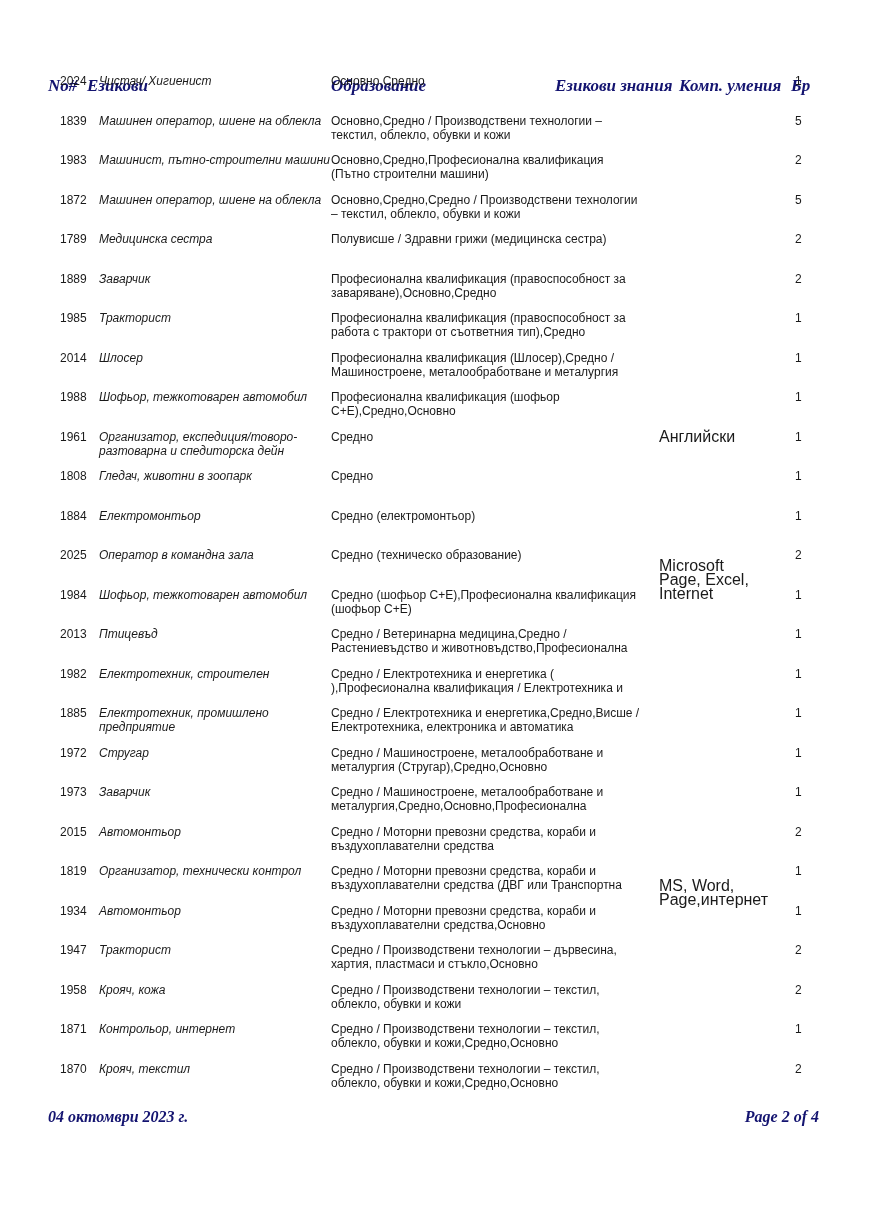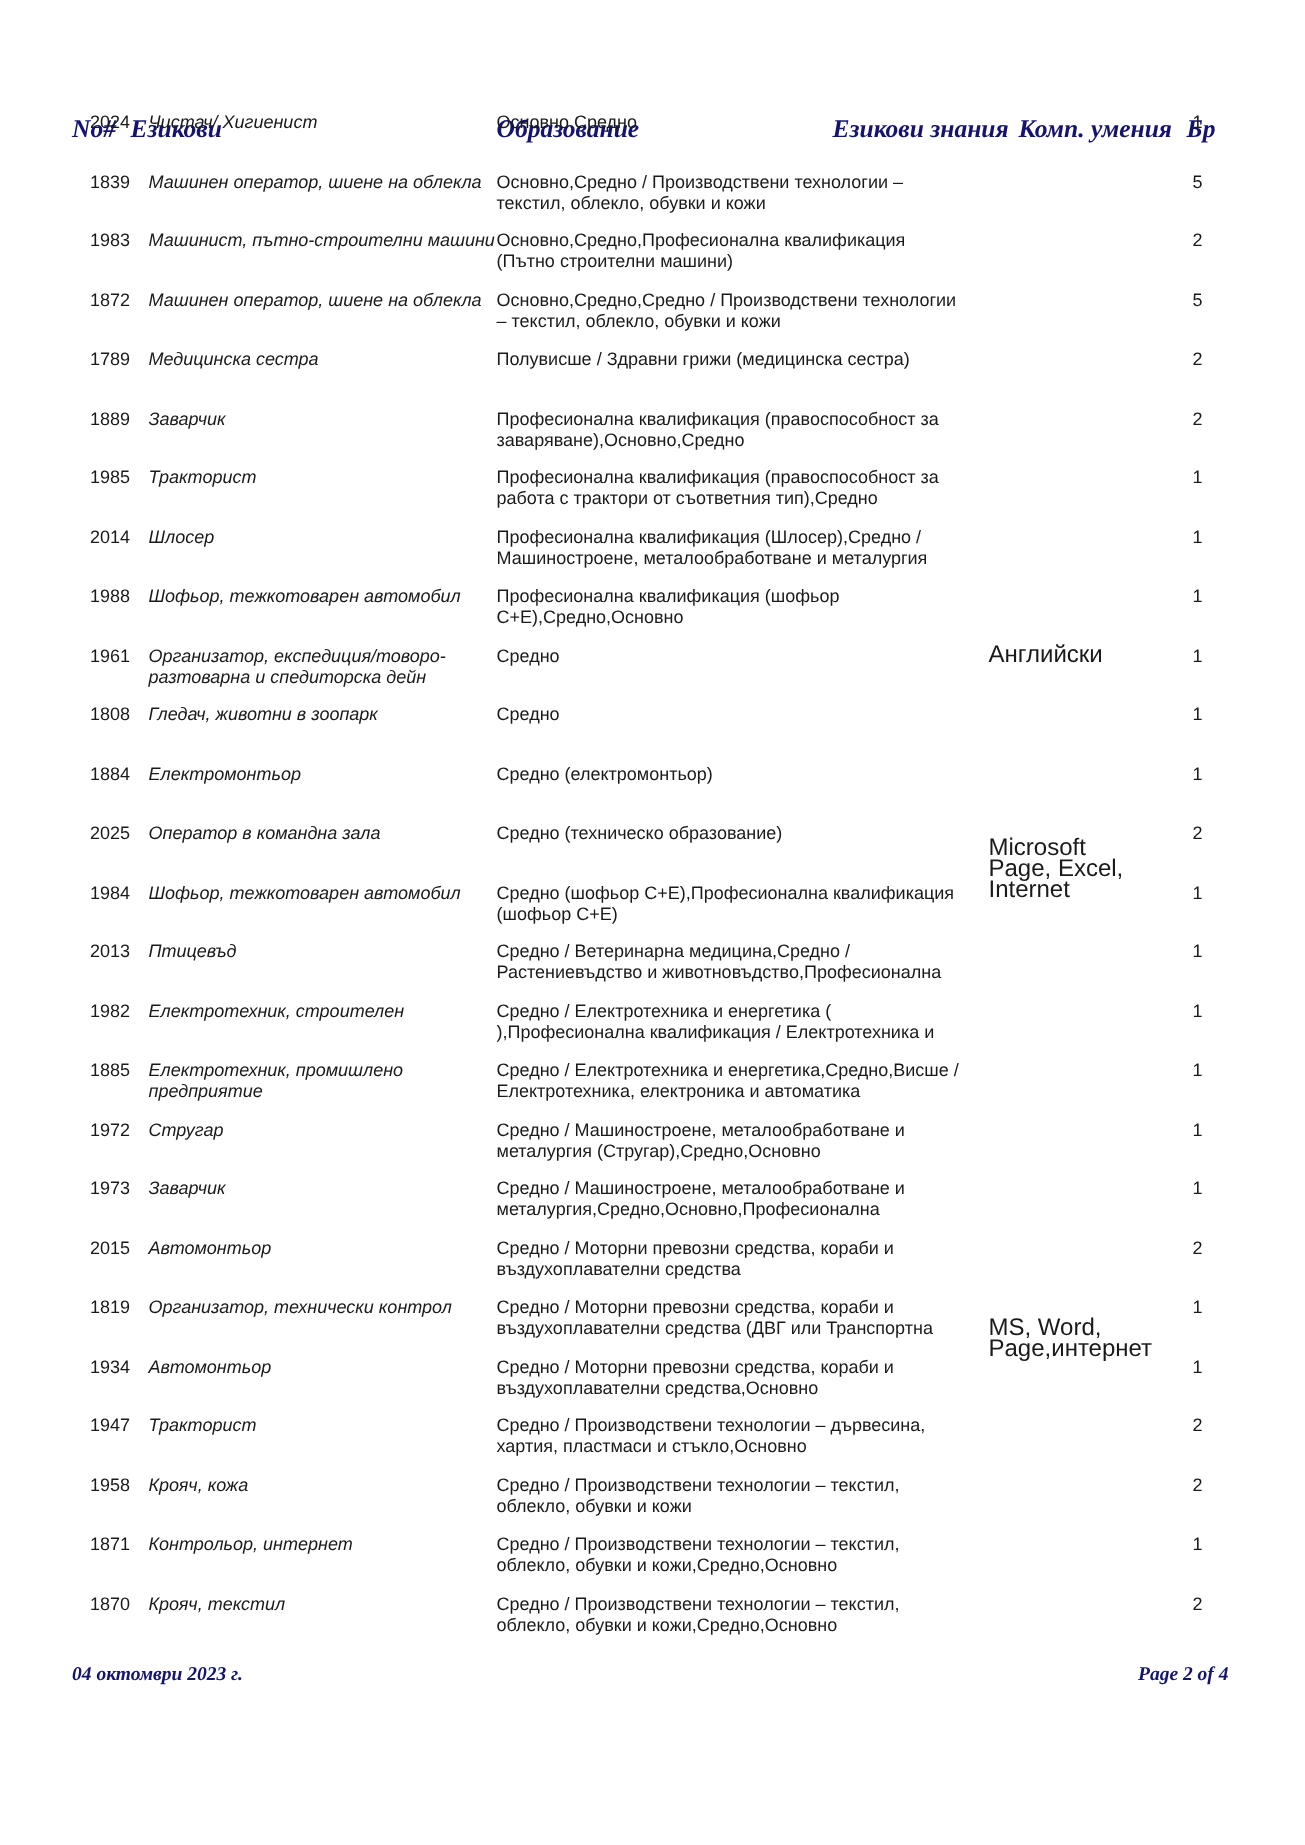--- a/index.html
+++ b/index.html
@@ -8,21 +8,21 @@
     .hdr { position: absolute; top: 44px; font-family: "Liberation Serif", serif;
            font-style: italic; font-weight: bold; font-size: 17px; color: #141470; white-space: nowrap; margin-top: 32px; }
     .row { position: absolute; left: 0; width: 870px; font-size: 12px; line-height: 14px; }
     .c { position: absolute; top: 0; }
     .no { left: 60px; }
     .job { left: 99px; width: 235px; font-style: italic; }
     .edu { left: 331px; width: 310px; }
     .cnt { left: 795px; }
     .skill { position: absolute; left: 659px; font-size: 16px; line-height: 14px; width: 110px; }
     .foot { position: absolute; top: 1108px; font-family: "Liberation Serif", serif;
-            font-style: italic; font-weight: bold; font-size: 13px; color: #141470; }
+            font-style: italic; font-weight: bold; font-size: 16px; color: #141470; }
   </style>
 </head>
 <body>
 
 <div>
   <span class="hdr" style="left:48px">No#</span>
   <span class="hdr" style="left:87px">Езикови</span>
   <span class="hdr" style="left:331px">Образование</span>
   <span class="hdr" style="left:555px">Езикови знания</span>
   <span class="hdr" style="left:679px">Комп. умения</span>

